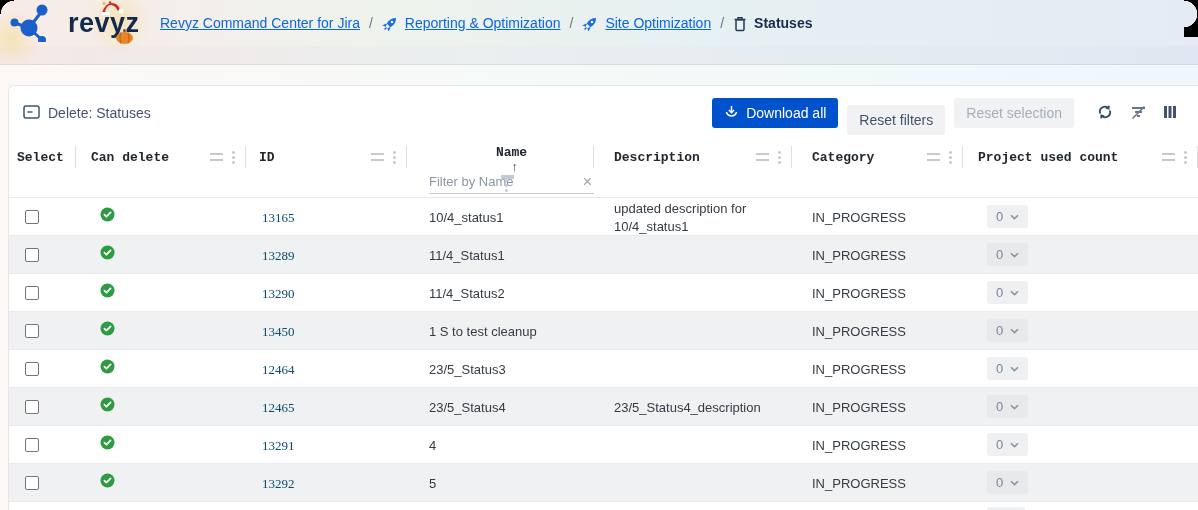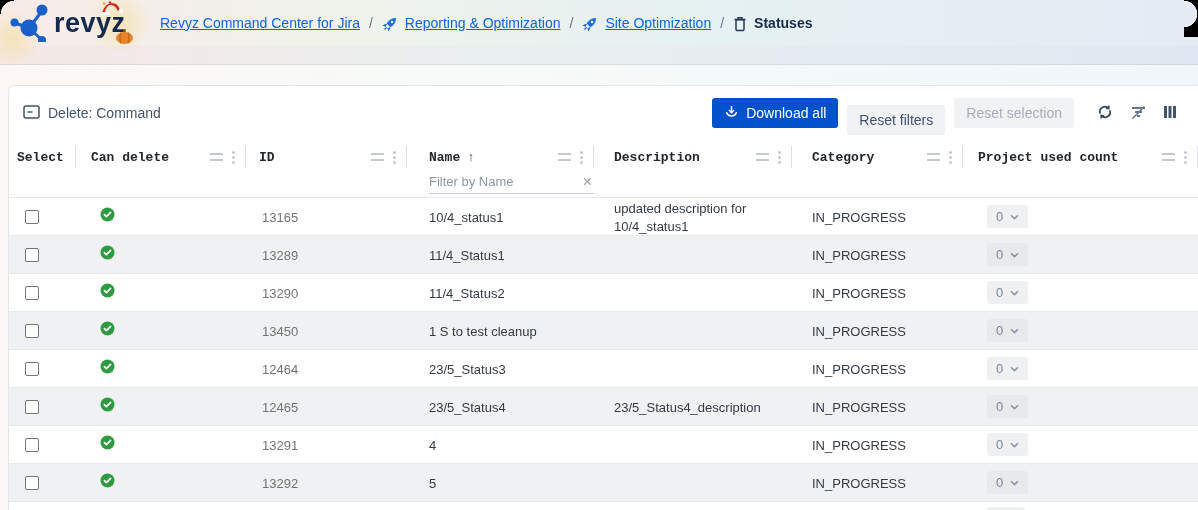--- a/index.html
+++ b/index.html
@@ -23,21 +23,21 @@
     height:19px;
     background:linear-gradient(90deg,#f4e8e5 0%,#eaeff0 40%,#dfe8f2 100%);
     border-bottom:1px solid rgba(160,170,185,.25);
   }
   .sparkle { position:absolute; border-radius:50%; pointer-events:none;
     background:radial-gradient(circle,rgba(243,224,166,.75) 0%,rgba(243,224,166,0) 70%); }
   .sp1 { left:84px; top:-8px; width:70px; height:60px; }
   .sp2 { left:-18px; top:10px; width:60px; height:56px; }
 
   .logo-wrap { position:relative; display:flex; align-items:center; padding-left:10px; width:160px; flex:0 0 auto; }
-  .logo-text { font-size:27px; font-weight:bold; color:#14294e; letter-spacing:.5px; margin-left:6px; }
+  .logo-text { font-size:27px; font-weight:bold; color:#14294e; letter-spacing:.5px; margin-left:20px; }
   .santa-hat { position:absolute; left:98px; top:1px; }
   .pumpkin  { position:absolute; left:115px; top:29px; }
 
   
   .crumbs { display:flex; align-items:center; font-size:14px; color:#44546f; }
   .crumb-link { color:#0c66e4; text-decoration:underline; cursor:pointer; }
   .crumb-sep { color:#6b778c; padding:0 9px; }
   .crumb-ico { display:inline-flex; margin-right:7px; position:relative; top:1px; }
   .crumb-current { font-weight:bold; color:#172b4d; }
 
@@ -61,40 +61,40 @@
   .iconbtn.first { margin-left:10px; }
 
   
   .grid { display:grid; grid-template-columns:67px 170px 161px 187px 198px 171px 1fr; align-items:center; }
   .thead-labels { height:30px; padding-top:4px;font-family:Liberation Mono, monospace; }
   .th { position:relative; display:flex; align-items:center; height:24px;
         font-size:13px; font-weight:bold; color:#22272e; }
   .th::after { content:''; position:absolute; right:0; top:1px; bottom:1px; width:1px; background:#dcе0e5; background:#dce0e5; }
   .th .spacer { flex:1; }
   .p-h1{padding-left:8px;} .p-h2{padding-left:15px;} .p-h3{padding-left:13px;text-align:center;}
-  .p-h4{padding-left:22px;} .p-h5{padding-left:20px;} .p-h6{padding-left:20px;} .p-h7{padding-left:15px;}
+  .p-h4{padding-left:22px;flex-direction:column;} .p-h5{padding-left:20px;} .p-h6{padding-left:20px;} .p-h7{padding-left:15px;}
   .sort-arrow { margin-left:7px; font-size:13px; color:#2e3a4d; font-weight:normal; }
   .handle-eq { width:13px; height:8px; border-top:2px solid #c4cad2; border-bottom:2px solid #c4cad2; margin-right:9px; }
   .handle-dots { display:flex; flex-direction:column; gap:2px; margin-right:11px; }
   .handle-dots i { width:3px; height:3px; border-radius:50%; background:#c4cad2; }
 
   .thead-filter { height:28px; border-bottom:1px solid #e6e8eb; align-items:start; }
   .filter-wrap { grid-column:4; display:flex; align-items:center; margin-left:22px; width:165px;
                  border-bottom:1px solid #c9ced6; height:24px; }
   .filter-input { border:none; outline:none; flex:1; min-width:0; font-family:inherit; font-size:13px; color:#a21caf; background:transparent; }
   .filter-input::placeholder { color:#8c97a6; }
   .filter-clear { border:none; background:none; color:#9aa4b2; font-size:16px; line-height:1; cursor:pointer; padding:0 2px; }
 
   .tr { height:38px; border-bottom:1px solid #e9eaec; background:#fff; }
   .tr.alt { background:#f0f1f2; }
   .cell-text { font-size:13px; color:#333b44; }
   .p-c1{padding-left:16px;} .p-c2{padding-left:24px;} .p-c3{padding-left:16px;}
   .p-c4{padding-left:22px;} .p-c5{padding-left:20px;} .p-c6{padding-left:20px;} .p-c7{padding-left:24px;}
   .checkbox { width:14px; height:14px; border:1.5px solid #757575; border-radius:2px; background:#fff; cursor:pointer; }
-  .id-link { font-size:13px; color:#737373; text-decoration:none; cursor:pointer; }
+  .id-link { font-size:13px; color:#0c4a6e; text-decoration:none; cursor:pointer;font-family:Liberation Serif, serif; }
   .badge { display:inline-flex; align-items:center; gap:7px; background:#eff0f2; border-radius:3px;
            padding:4px 9px; font-size:13px; color:#7a8699; cursor:pointer; }
   .tr.alt .badge { background:#e7e9eb; }
   .partial-row { height:10px; background:#fff; overflow:hidden; }
   .partial-badge { grid-column:7; margin-left:24px; margin-top:5px; width:38px; height:20px; background:#eff0f2; border-radius:3px; }
 </style>
 </head>
 <body>
 
 <div class="page">
@@ -176,21 +176,21 @@
   <div class="card">
 
     <div class="toolbar">
       <div class="tb-title">
         <span>
           <svg width="17" height="14" viewBox="0 0 17 14" fill="none" stroke="#44546f" stroke-width="1.5">
             <rect x="1" y="1" width="15" height="12" rx="2"></rect>
             <path d="M4.5 7 h5"></path>
           </svg>
         </span>
-        <span>Delete: Command</span>
+        <span>Delete: Statuses</span>
       </div>
       <div class="tb-right">
         <button class="btn btn-primary">
           <span>
             <svg width="15" height="15" viewBox="0 0 16 16" fill="none" stroke="#fff" stroke-width="1.6">
               <path d="M8 2 v7"></path>
                 <path d="M5.2 6.4 8 9.2 10.8 6.4"></path>
               <path d="M2.6 8.6 a5.6 5.6 0 0 0 10.8 0"></path>
             </svg>
           </span>

